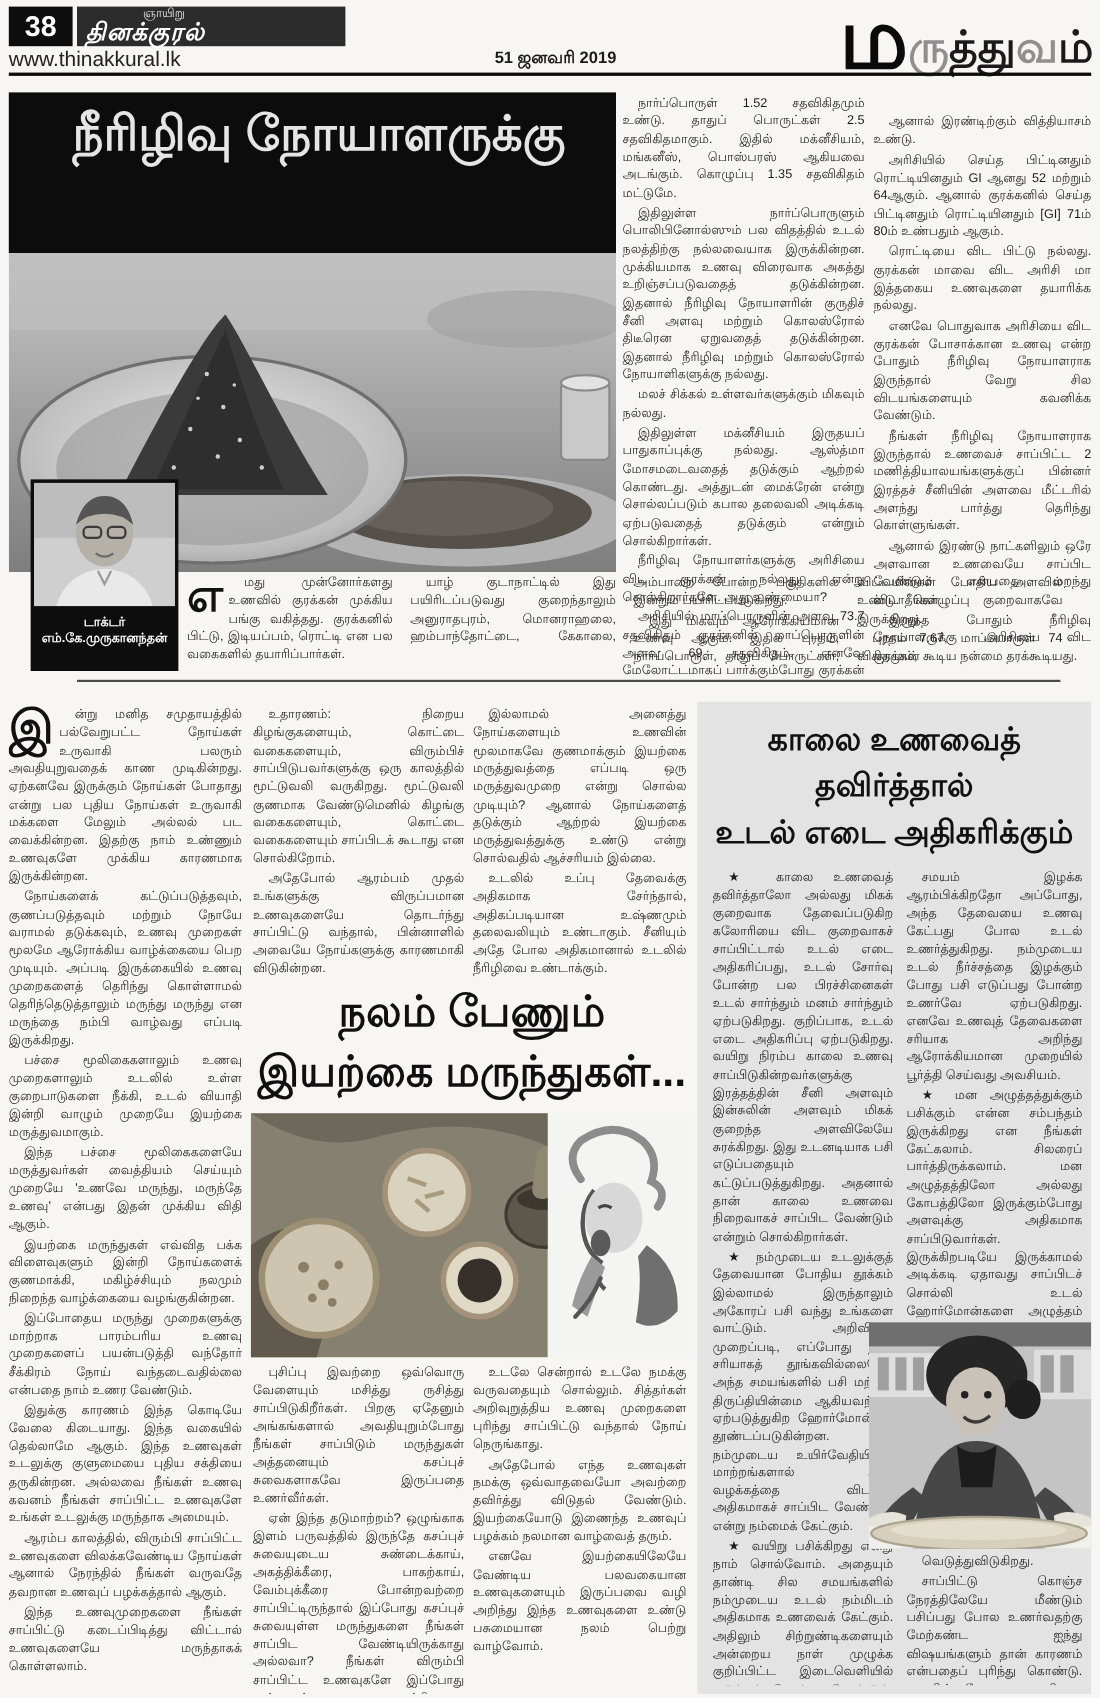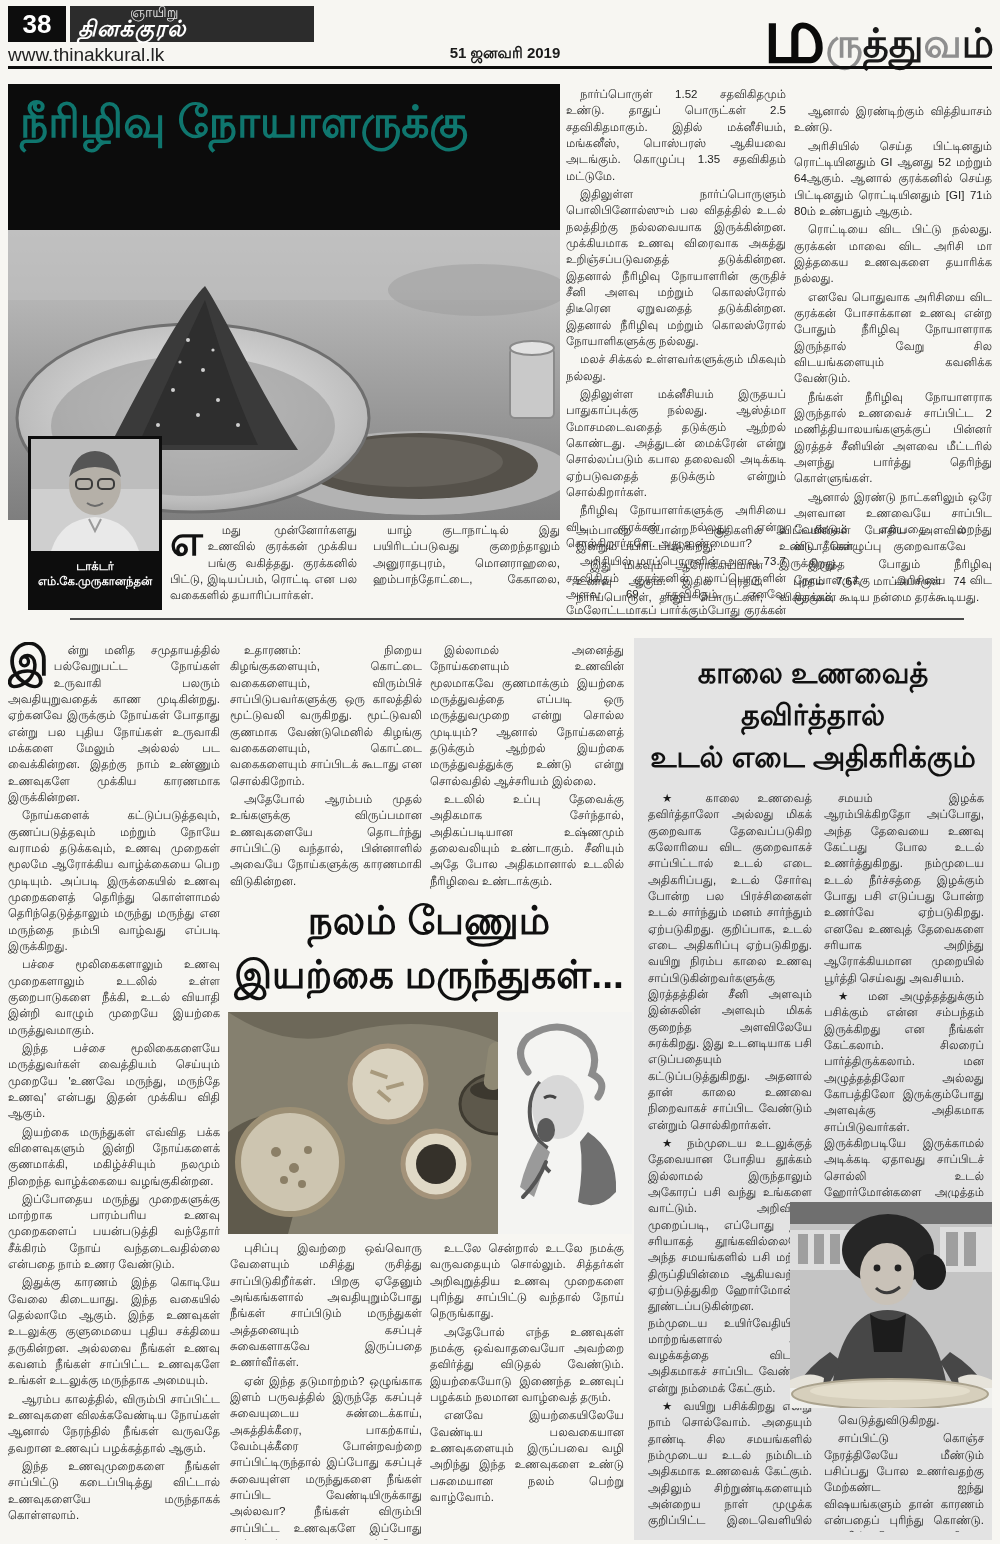--- a/index.html
+++ b/index.html
@@ -3,33 +3,33 @@
 <meta charset="utf-8">
 <style>
   html,body{margin:0;padding:0;background:#888;}
   .page{position:relative;width:1000px;height:1544px;margin:0 auto;background:#f7f6f2;
         font-family:"Liberation Sans","DejaVu Sans",sans-serif;color:#1a1a1a;overflow:hidden;}
   .abs{position:absolute;}
   
   .pagenum{left:8px;top:6px;width:58px;height:36px;background:#0d0d0d;color:#fff;
            font-weight:bold;font-size:26px;text-align:center;line-height:36px;}
   .masthead{left:70px;top:6px;width:244px;height:36px;background:#2c2c2c;color:#fff;padding:1px 8px;box-sizing:border-box;}
-  .masthead-top{font-size:14px;color:#e6e6e6;margin-left:52px;line-height:10px;}
+  .masthead-top{font-size:11px;color:#e6e6e6;margin-left:52px;line-height:10px;}
   .masthead-main{font-size:22px;font-style:italic;font-weight:bold;letter-spacing:1px;line-height:24px;}
   .website{left:8px;top:44px;font-size:19px;color:#222;}
   .issuedate{left:405px;top:44px;width:200px;text-align:center;font-size:15px;font-weight:bold;}
   .section-logo{right:6px;top:0px;height:66px;display:flex;align-items:flex-end;}
   .sec-big{font-size:78px;font-weight:900;line-height:62px;color:#0a0a0a;}
   .sec-a{font-size:40px;font-weight:900;line-height:46px;color:#8f8f8f;}
   .sec-b{font-size:40px;font-weight:900;line-height:46px;color:#1a1a1a;}
   .rule-top{left:8px;top:66px;width:984px;height:3px;background:#0d0d0d;}
   .rule-mid{left:70px;top:618px;width:894px;height:2px;background:#4a4a4a;}
   
-  .a1-headbox{left:8px;top:84px;width:552px;height:146px;background:#0c0c0c;color:#0f766e;
-              padding:6px 0 0 12px;box-sizing:border-box;}
+  .a1-headbox{left:8px;top:84px;width:552px;height:146px;background:#0c0c0c;color:#e5e5e5;
+              padding:6px 0 0 12px;box-sizing:border-box;text-align:center;}
   .a1-h1{font-size:44px;font-weight:bold;line-height:64px;}
   .a1-h2{font-size:44px;font-weight:bold;line-height:64px;padding-left:26px;}
   .a1-photo{left:8px;top:230px;width:552px;height:290px;}
   .author-card{left:28px;top:436px;width:134px;height:174px;background:#0d0d0d;border:3px solid #0d0d0d;box-sizing:border-box;}
   .author-photo{width:128px;height:112px;display:block;background:#d4d4d4;}
   .author-cap{color:#fff;text-align:center;font-weight:bold;font-size:11.5px;line-height:15px;padding-top:8px;}
   .intro{left:170px;top:522px;width:390px;height:96px;column-count:2;column-gap:16px;}
   .body-txt{font-size:11.5px;line-height:1.42;text-align:justify;color:#1c1c1c;}
   .body-txt p{margin:0 0 2px 0;text-indent:14px;}
   .dropcap{float:left;font-size:42px;line-height:34px;font-weight:bold;padding:2px 5px 0 0;color:#111;}

